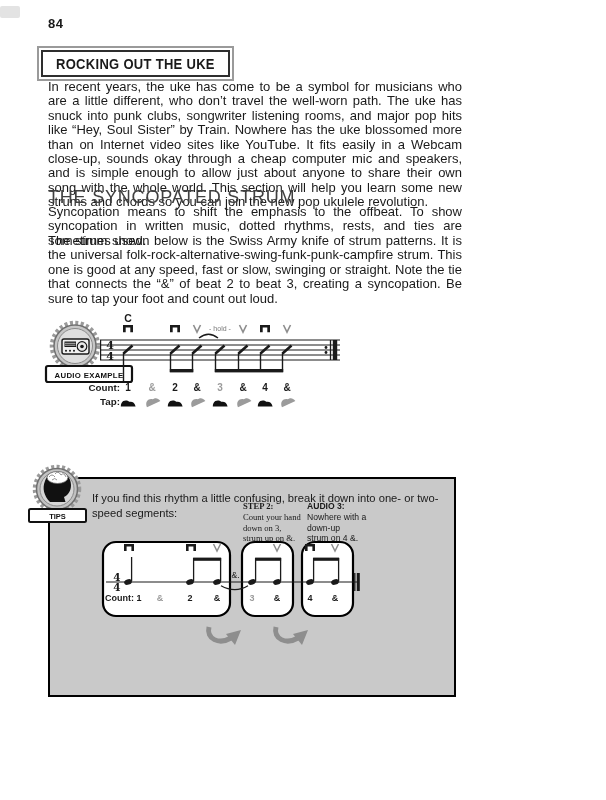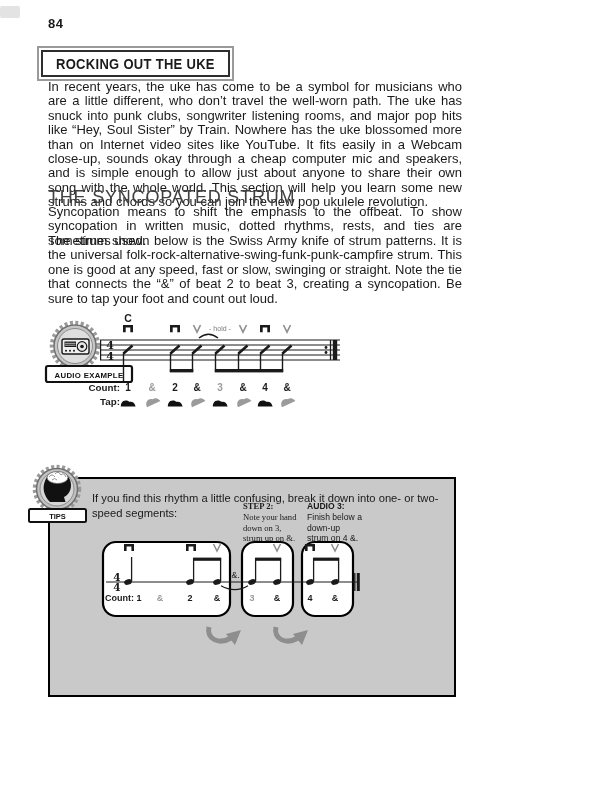--- a/index.html
+++ b/index.html
@@ -174,27 +174,27 @@
     <span>If you find this rhythm a little confusing, break it down into one- or two-</span>
     <span>speed segments:</span>
   </div>
 
   <div class="abs step step1">
     <span class="t">STEP 1:</span>
     <span>Strum down, down-up 1 (&amp;), 2 &amp;.</span>
   </div>
   <div class="abs step step2">
     <span class="t">STEP 2:</span>
-    <span>Note your hand</span>
+    <span>Count your hand</span>
     <span>down on 3,</span>
     <span>strum up on &amp;.</span>
   </div>
   <div class="abs step step3">
     <span class="t">AUDIO 3:</span>
-    <span>Finish below a</span>
+    <span>Nowhere with a</span>
     <span>down-up</span>
     <span>strum on 4 &amp;.</span>
   </div>
 
   <svg class="abs tipsnot" width="290" height="125" viewBox="0 0 290 125">
 
     <rect x="7" y="2" width="127" height="74" rx="13" fill="#fff" stroke="#000" stroke-width="2.2"></rect>
     <rect x="146" y="2" width="51" height="74" rx="13" fill="#fff" stroke="#000" stroke-width="2.2"></rect>
     <rect x="206" y="2" width="51" height="74" rx="13" fill="#fff" stroke="#000" stroke-width="2.2"></rect>
 

